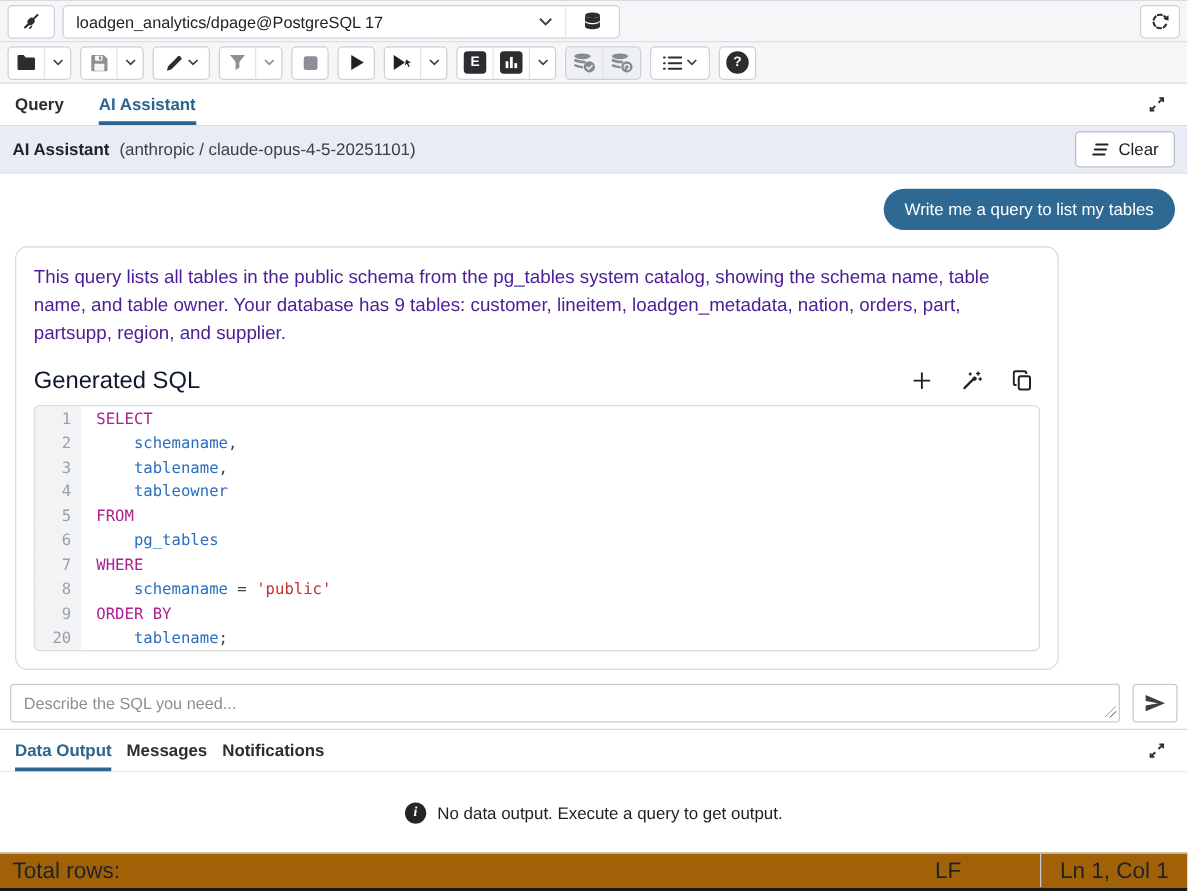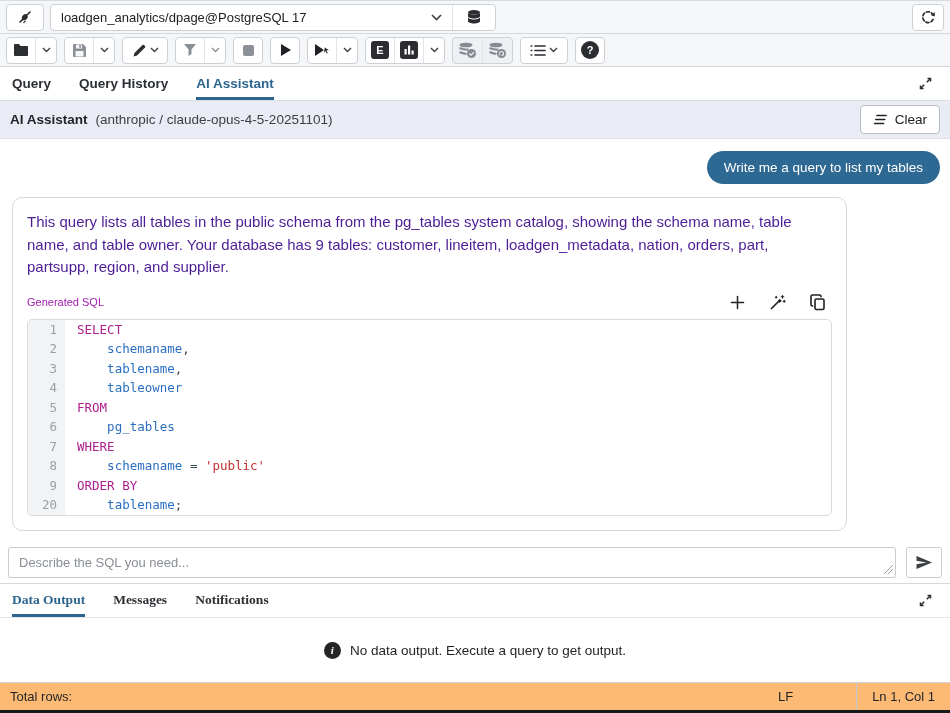--- a/index.html
+++ b/index.html
@@ -44,21 +44,21 @@
   .ai-model { font-size:13.5px; color:#3c4043; margin-left:8px; }
   .clear-btn { margin-left:auto; height:29px; background:#fff; border:1px solid #b9bec6; border-radius:4px; display:flex; align-items:center; gap:7px; padding:0 12px; font-size:13.5px; color:#202124; cursor:pointer; }
 
   
   .chat { flex:1; background:#fff; overflow:hidden; }
   .bubble-row { display:flex; justify-content:flex-end; padding:12px 10px 0; }
   .bubble { background:#2e6993; color:#fff; font-size:13.5px; padding:9px 17px; border-radius:17px; }
   .card { margin:13px 0 0 12px; width:835px; border:1px solid #d6d8da; border-radius:10px; padding:13px 14px 14px; }
   .card-text { font-size:15px; line-height:1.5; color:#4c1d95; }
   .sql-header { display:flex; align-items:center; margin-top:15px; }
-  .sql-label { font-size:11px; color:#a21caf; }
+  .sql-label { font-size:19px; color:#0f172a; }
   .sql-actions { margin-left:auto; display:flex; align-items:center; gap:24px; padding-right:6px; }
   .sql-action { background:none; border:none; cursor:pointer; display:flex; align-items:center; }
   .code-block { margin-top:8px; border:1px solid #d9dbdd; border-radius:5px; overflow:hidden; font-family:"DejaVu Sans Mono", monospace; font-size:12.5px; }
   .code-row { display:flex; line-height:19.5px; }
   .gutter-cell { flex:0 0 37px; background:#f2f3f5; color:#9aa0a8; text-align:right; padding-right:8px; }
   .code-cell { white-space:pre; color:#37474f; padding-left:12px; }
   .tok-kw { color:#ae208e; font-weight:normal; }
   .tok-id { color:#2a6fc0; }
   .tok-str { color:#c22f2f; }
   .tok-pn { color:#37474f; }
@@ -66,27 +66,27 @@
   
   .prompt-row { flex:0 0 42px; background:#fff; display:flex; align-items:center; gap:10px; padding:0 8px; }
   .prompt-wrap { position:relative; flex:1; display:flex; }
   .prompt-input { flex:1; height:31px; border:1px solid #c9cbce; border-radius:3px; padding:7px 10px; font-size:13px; font-family:"Liberation Sans",sans-serif; color:#333; resize:none; overflow:hidden; }
   .prompt-input::placeholder { color:#8a8f95; }
   .resize-handle { position:absolute; right:3px; bottom:4px; width:9px; height:9px; background:
       linear-gradient(135deg, transparent 45%, #9aa0a6 45%, #9aa0a6 52%, transparent 52%, transparent 68%, #9aa0a6 68%, #9aa0a6 75%, transparent 75%); pointer-events:none; }
   .send-btn { width:36px; height:31px; background:#fff; border:1px solid #c9cbce; border-radius:3px; display:flex; align-items:center; justify-content:center; cursor:pointer; }
 
   
-  .output-tabs { height:35px; flex:0 0 35px; background:#fff; border-top:1px solid #d5d8dd; border-bottom:1px solid #e4e6ea; display:flex; align-items:stretch; padding:0 12px; gap:28px;font-family:Liberation Serif, serif; }
+  .output-tabs { height:35px; flex:0 0 35px; background:#fff; border-top:1px solid #d5d8dd; border-bottom:1px solid #e4e6ea; display:flex; align-items:stretch; padding:0 12px; gap:12px; }
   .output-body { flex:0 0 64px; background:#fff; display:flex; align-items:center; justify-content:center; gap:9px; }
   .info-badge { width:17px; height:17px; background:#232527; border-radius:50%; color:#fff; font-size:11px; font-weight:bold; font-family:"Liberation Serif",serif; font-style:italic; display:flex; align-items:center; justify-content:center; }
   .output-msg { font-size:13.5px; color:#1f1f1f; }
 
   
-  .status-bar { flex:0 0 28px; background:#fdba74; border-top:1px solid #ced2dc; display:flex; align-items:stretch; font-size:13px; color:#1f2328; }
+  .status-bar { flex:0 0 28px; background:#a16207; border-top:1px solid #ced2dc; display:flex; align-items:stretch; font-size:18px; color:#1f2328; }
   .status-left { display:flex; align-items:center; padding-left:10px; }
   .status-right { margin-left:auto; display:flex; align-items:stretch;gap:48px; }
   .status-cell { display:flex; align-items:center; padding:0 15px; }
   .status-cell.bordered { border-left:1px solid #c4c9d5; }
   .bottom-strip { flex:0 0 3px; background:#17181a; }
 
   svg { display:block; }
 </style>
 </head>
 <body>
@@ -304,21 +304,20 @@
     </div>
     <div class="grp">
       <div class="seg">
         <span class="badge round">?</span>
       </div>
     </div>
   </div>
 
   <div class="tabs-row">
     <div class="tab">Query</div>
-    <div class="tab">Query History</div>
     <div class="tab active">AI Assistant</div>
     <div class="tabs-right">
       <button class="flat-icon-btn">
         <span>
             <svg width="15" height="15" viewBox="0 0 15 15">
               <g stroke="#2b2d30" stroke-width="1.5" fill="none">
                 <path d="M9.5 2.5 h3 v3"></path>
                 <path d="M12.5 2.5 L8.8 6.2"></path>
                 <path d="M5.5 12.5 h-3 v-3"></path>
                 <path d="M2.5 12.5 L6.2 8.8"></path>

